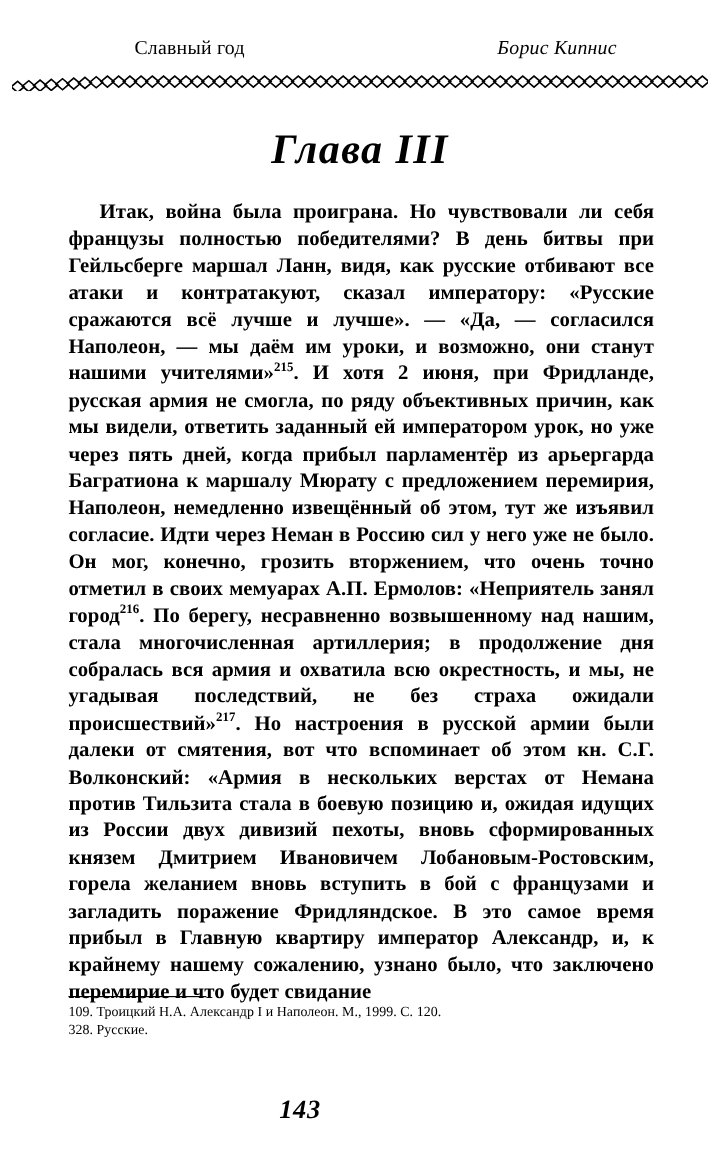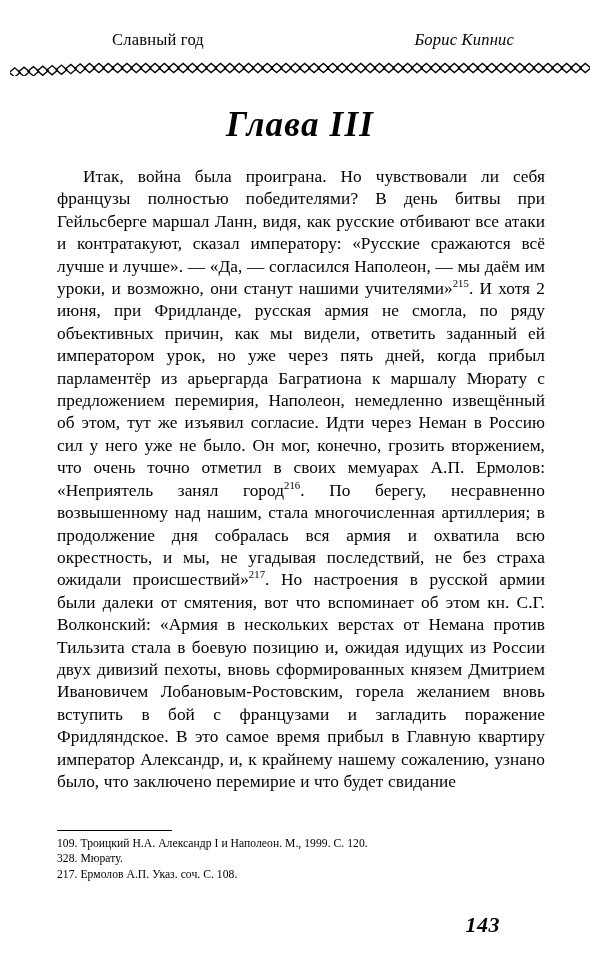--- a/index.html
+++ b/index.html
@@ -72,20 +72,21 @@
     font-size: 35px;
     letter-spacing: 1.2px;
   }
 
   
   .body-block {
     position: absolute;
     left: 57px;
     top: 166px;
     width: 488px;
+    font-weight: bold;
   }
   .body-block p {
     margin: 0;
     text-indent: 26px;
     text-align: justify;
     font-size: 17.3px;
     line-height: 22.4px;
     letter-spacing: 0.05px;
     word-spacing: 0.2px;
     hyphens: manual;
@@ -118,21 +119,21 @@
     white-space: nowrap;
   }
   .footnotes .fn .fn-num { }
 
   
   .folio {
     position: absolute;
     left: 0;
     top: 912px;
     width: 500px;
-    text-align: right;
+    text-align: center;
     font-style: italic;
     font-weight: bold;
     font-size: 22px;
     letter-spacing: 0.5px;
   }
 </style>
 </head>
 <body>
 
 <div class="page">
@@ -217,23 +218,19 @@
 
   <div class="footnote-rule"></div>
 
   <div class="footnotes">
     <div class="fn">
       <span class="fn-num">109.</span>
       <span class="fn-txt">Троицкий Н.А. Александр I и Наполеон. М., 1999. С. 120.</span>
     </div>
     <div class="fn">
       <span class="fn-num">328.</span>
-      <span class="fn-txt">Мюрату.</span>
+      <span class="fn-txt">Русские.</span>
     </div>
-    <div class="fn">
-      <span class="fn-num">217.</span>
-      <span class="fn-txt">Ермолов А.П. Указ. соч. С. 108.</span>
-    </div>
   </div>
 
   <div class="folio">143</div>
 
 </div>
 
 </body></html>

